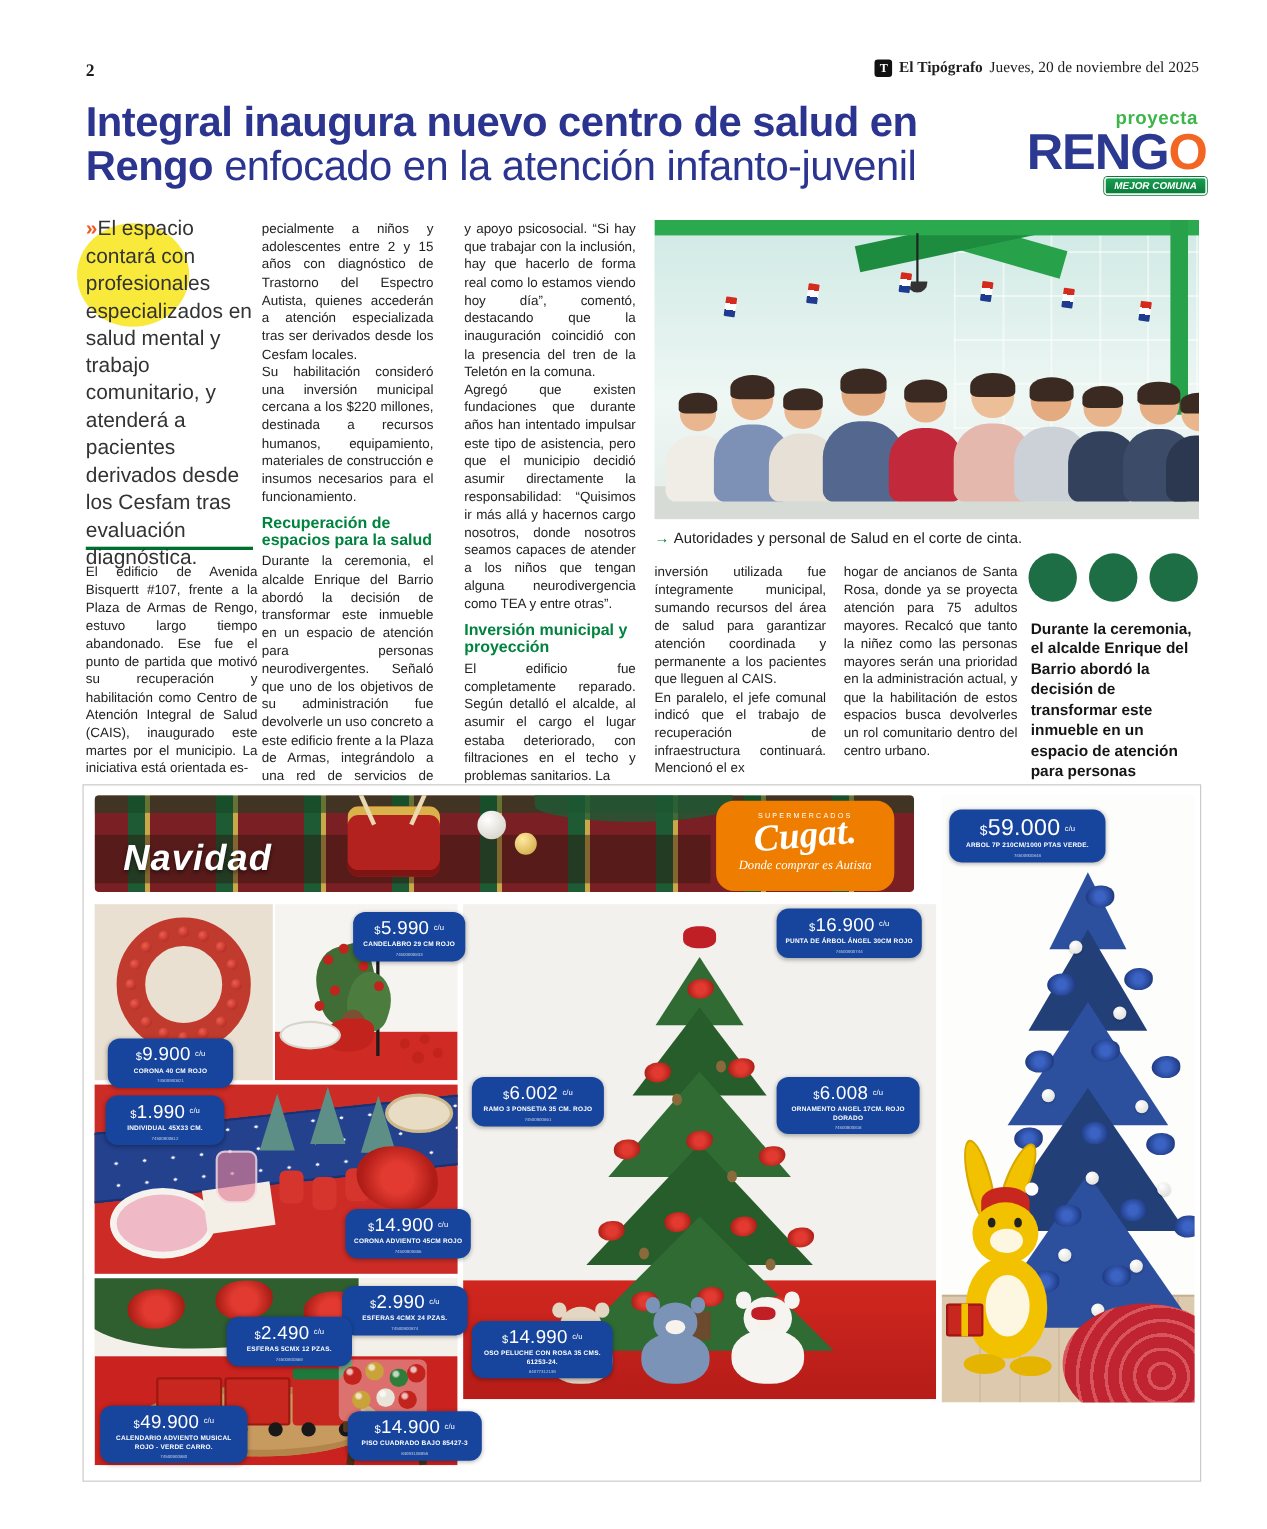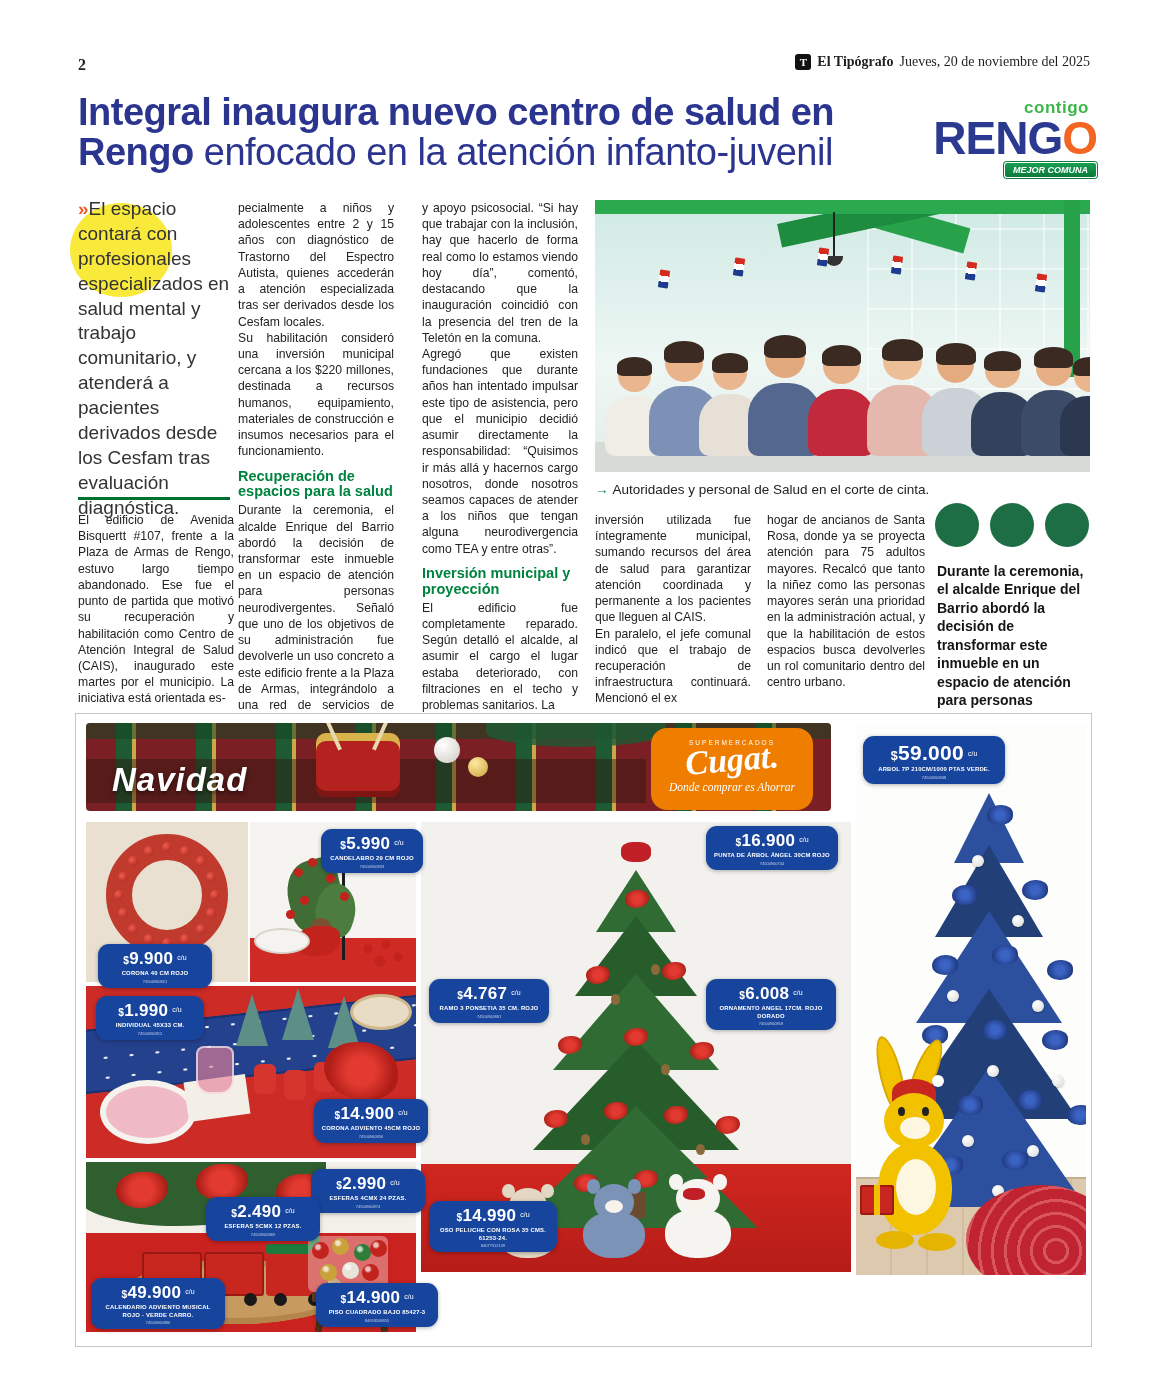--- a/index.html
+++ b/index.html
@@ -71,21 +71,21 @@
   .bbanner{left:345px;top:560px;width:665px;height:58px;background:#0e57a5;border-radius:6px;}
   .tagline{position:absolute;left:0;right:190px;top:0;height:58px;display:flex;align-items:center;
            justify-content:center;color:#fff;font-weight:bold;font-size:26px;letter-spacing:.3px;}
   .lhogar{position:absolute;right:22px;top:14px;display:flex;align-items:center;gap:6px;color:#fff;
           font-weight:bold;font-size:23px;}
   .lh-icon{width:28px;height:28px;background:#fff;border-radius:4px;color:#0e57a5;display:flex;
            align-items:center;justify-content:center;font-size:22px;font-weight:bold;}
   
   .pill{position:absolute;background:#17459e;border-radius:11px;color:#fff;text-align:center;
         padding:6px 5px 4px;box-shadow:0 1px 4px rgba(0,0,0,.3);z-index:6;}
-  .pill .price{font-weight:bold;font-size:17px;line-height:1;display:inline-block;letter-spacing:.3px;}
+  .pill .price{font-weight:normal;font-size:17px;line-height:1;display:inline-block;letter-spacing:.3px;}
   .pill .price::first-letter{font-size:.6em;}
   .pill .price.lg{font-size:21px;}
   .pill .unit{font-size:7px;margin-left:4px;position:relative;top:-4px;}
   .pill .pname{font-size:5.9px;font-weight:bold;line-height:1.3;margin-top:2px;letter-spacing:.2px;}
   .pill .pcode{font-size:4px;opacity:.7;margin-top:1px;}
 </style>
 </head>
 <body>
 
 <div class="page">
@@ -96,21 +96,21 @@
     <span class="mast-name">El Tipógrafo</span>
     <span class="mast-date">Jueves, 20 de noviembre del 2025</span>
   </div>
 
   <div class="headline">
     <div><span class="b">Integral inaugura nuevo centro de salud en</span></div>
     <div><span class="b">Rengo</span><span> enfocado en la atención infanto-juvenil</span></div>
   </div>
 
   <div class="rlogo">
-    <div><span class="contigo">contigo</span></div>
+    <div><span class="contigo">proyecta</span></div>
     <div class="rengo"><span>RENG</span><span class="o">O</span></div>
     <div><span class="badge">MEJOR COMUNA</span></div>
   </div>
 
   <div class="hl-circle"></div>
   <div class="quote">
     <div class="quote-text"><span class="mk">»</span><span>El espacio contará con profesionales especializados en salud mental y trabajo comunitario, y atenderá a pacientes derivados desde los Cesfam tras evaluación diagnóstica.</span></div>
   </div>
   <div class="grule"></div>
 
@@ -223,21 +223,21 @@
         <div style="position: absolute; left: 246px; top: -2px; width: 4px; height: 30px; background: rgb(232, 217, 176); transform: rotate(-24deg);"></div>
         <div style="position: absolute; left: 292px; top: -2px; width: 4px; height: 30px; background: rgb(232, 217, 176); transform: rotate(24deg);"></div>
         <div style="position: absolute; left: 348px; top: 14px; width: 26px; height: 26px; border-radius: 50%; background: radial-gradient(circle at 35% 30%, rgb(255, 255, 255), rgb(207, 202, 192));"></div>
         <div style="position: absolute; left: 382px; top: 34px; width: 20px; height: 20px; border-radius: 50%; background: radial-gradient(circle at 35% 30%, rgb(255, 233, 160), rgb(201, 162, 58));"></div>
         <div style="position: absolute; left: 400px; top: -6px; width: 180px; height: 30px; border-radius: 0px 0px 50% 50%; background: rgba(30, 90, 51, 0.8);"></div>
       </div>
 
     <div class="panel cugat">
       <div class="sup">SUPERMERCADOS</div>
       <div class="nm">Cugat.</div>
-      <div class="slg">Donde comprar es Ahorrar</div>
+      <div class="slg">Donde comprar es Autista</div>
     </div>
 
     <div class="panel rpanel" id="blue-tree-panel">
         <div style="position: absolute; left: 0px; bottom: 0px; width: 100%; height: 96px; background: repeating-linear-gradient(90deg, rgb(220, 201, 174) 0px, rgb(220, 201, 174) 34px, rgb(210, 189, 158) 34px, rgb(210, 189, 158) 36px); border-top: 2px solid rgb(196, 176, 145);"></div>
         <div style="position: absolute; left: 36px; top: 52px; width: 194px; height: 420px;">
           <div style="position: absolute; left: 50%; top: 18px; margin-left: -35px; width: 0px; height: 0px; border-left: 35px solid transparent; border-right: 35px solid transparent; border-bottom: 70px solid rgb(44, 79, 158);"></div>
           <div style="position: absolute; left: 50%; top: 70px; margin-left: -54px; width: 0px; height: 0px; border-left: 54px solid transparent; border-right: 54px solid transparent; border-bottom: 92px solid rgb(34, 63, 119);"></div>
           <div style="position: absolute; left: 50%; top: 136px; margin-left: -73px; width: 0px; height: 0px; border-left: 73px solid transparent; border-right: 73px solid transparent; border-bottom: 112px solid rgb(44, 79, 158);"></div>
           <div style="position: absolute; left: 50%; top: 214px; margin-left: -89px; width: 0px; height: 0px; border-left: 89px solid transparent; border-right: 89px solid transparent; border-bottom: 130px solid rgb(34, 63, 119);"></div>
           <div style="position: absolute; left: 50%; top: 292px; margin-left: -97px; width: 0px; height: 0px; border-left: 97px solid transparent; border-right: 97px solid transparent; border-bottom: 140px solid rgb(44, 79, 158);"></div>
@@ -438,21 +438,21 @@
       <span class="price">$1.990</span><span class="unit">c/u</span>
       <div class="pname">INDIVIDUAL 45X33 CM.</div>
       <div class="pcode">74500900812</div>
     </div>
     <div class="pill" style="left:238px;top:385px;width:104px;">
       <span class="price">$14.900</span><span class="unit">c/u</span>
       <div class="pname">CORONA ADVIENTO 45CM ROJO</div>
       <div class="pcode">74500900856</div>
     </div>
     <div class="pill" style="left:353px;top:265px;width:110px;">
-      <span class="price">$4.767</span><span class="unit">c/u</span>
+      <span class="price">$6.002</span><span class="unit">c/u</span>
       <div class="pname">RAMO 3 PONSETIA 35 CM. ROJO</div>
       <div class="pcode">74500900861</div>
     </div>
     <div class="pill" style="left:630px;top:112px;width:122px;">
       <span class="price">$16.900</span><span class="unit">c/u</span>
       <div class="pname">PUNTA DE ÁRBOL ÁNGEL 30CM ROJO</div>
       <div class="pcode">74500900744</div>
     </div>
     <div class="pill" style="left:630px;top:265px;width:120px;">
       <span class="price">$6.008</span><span class="unit">c/u</span>

